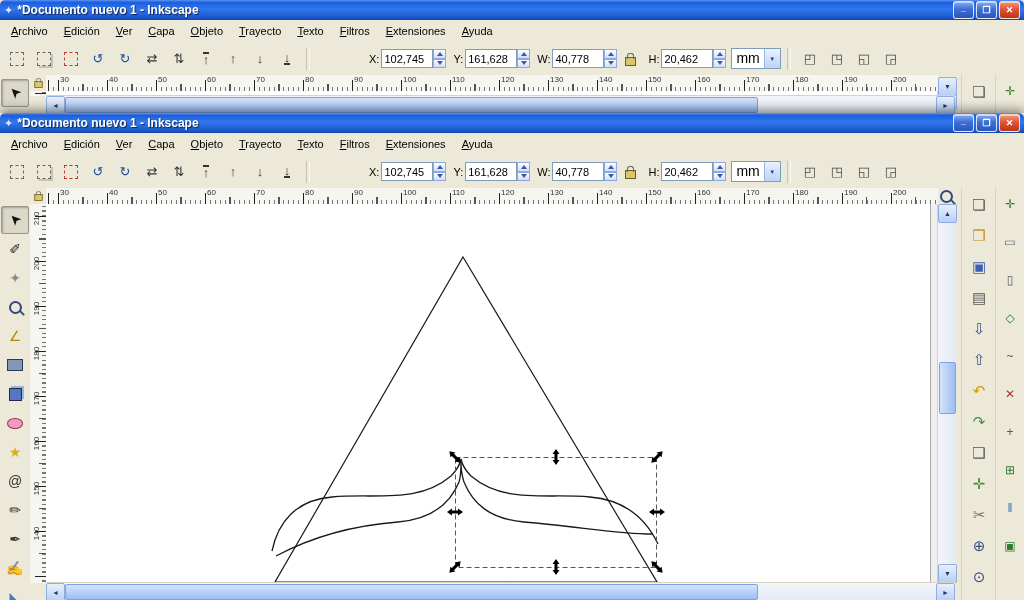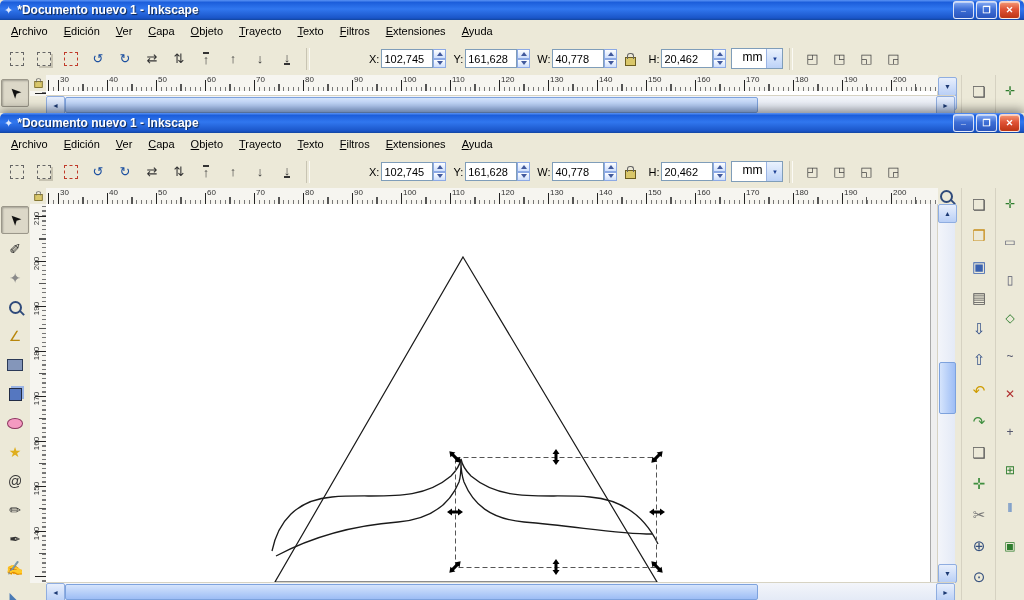--- a/index.html
+++ b/index.html
@@ -45,21 +45,21 @@
   .spin .sb{flex:1;border:1px solid #8ca9e4;background:linear-gradient(180deg,#fdfeff,#cfdffb);
     display:flex;align-items:center;justify-content:center;}
   .spin .sb::after{content:'';border-left:3px solid transparent;border-right:3px solid transparent;}
   .spin .up::after{border-bottom:4px solid #41599c;}
   .spin .dn::after{border-top:4px solid #41599c;}
   .lockbtn{width:20px;height:22px;display:flex;align-items:center;justify-content:center;border:1px solid transparent;}
   .ic-lock{position:relative;width:9px;height:7px;background:#d9c76a;border:1px solid #6b5d20;margin-top:5px;}
   .ic-lock::before{content:'';position:absolute;top:-5px;left:1px;width:5px;height:5px;
     border:1px solid #666;border-bottom:none;border-radius:3px 3px 0 0;}
   .combo{display:flex;align-items:stretch;height:19px;border:1px solid #7f9db9;background:#fff;margin-left:3px;}
-  .combo .cval{font-size:12px;padding:1px 4px 0 10px;min-width:18px;}
+  .combo .cval{font-size:14px;padding:1px 4px 0 4px;min-width:18px;}
   .combo .cbtn{width:15px;display:flex;align-items:center;justify-content:center;font-size:6px;color:#1c3f94;
     background:linear-gradient(180deg,#eaf2fe,#bcd2f7);border-left:1px solid #9ab4e4;}
 
   
   .dash-sq{width:12px;height:12px;border:1px dashed #666;}
   .dash-sq2{width:12px;height:12px;border:1px dashed #666;box-shadow:2px 2px 0 #c7c3b2;}
   .dash-sq-red{width:12px;height:12px;border:1px dashed #c03a2a;}
   .bar-top{border-top:2px solid #333;line-height:.9;}
   .bar-bottom{border-bottom:2px solid #333;line-height:.9;}
 

